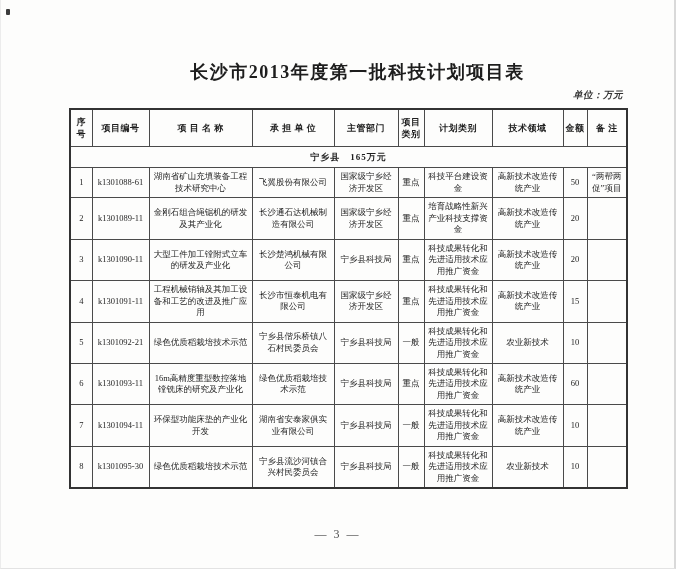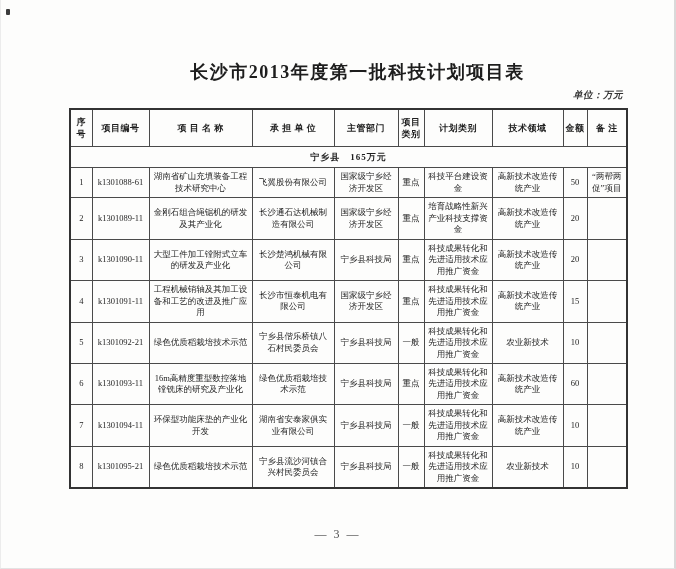--- a/index.html
+++ b/index.html
@@ -182,21 +182,21 @@
         <td class="tl">宁乡县科技局</td>
         <td>一般</td>
         <td class="tl">科技成果转化和先进适用技术应用推广资金</td>
         <td>高新技术改造传统产业</td>
         <td>10</td>
         <td></td>
       </tr>
 
       <tr>
         <td>8</td>
-        <td>k1301095-21</td>
+        <td>k1301095-30</td>
         <td class="tl">绿色优质稻栽培技术示范</td>
         <td class="tl">宁乡县流沙河镇合兴村民委员会</td>
         <td class="tl">宁乡县科技局</td>
         <td>一般</td>
         <td class="tl">科技成果转化和先进适用技术应用推广资金</td>
         <td>农业新技术</td>
         <td>10</td>
         <td></td>
       </tr>
     </tbody>

